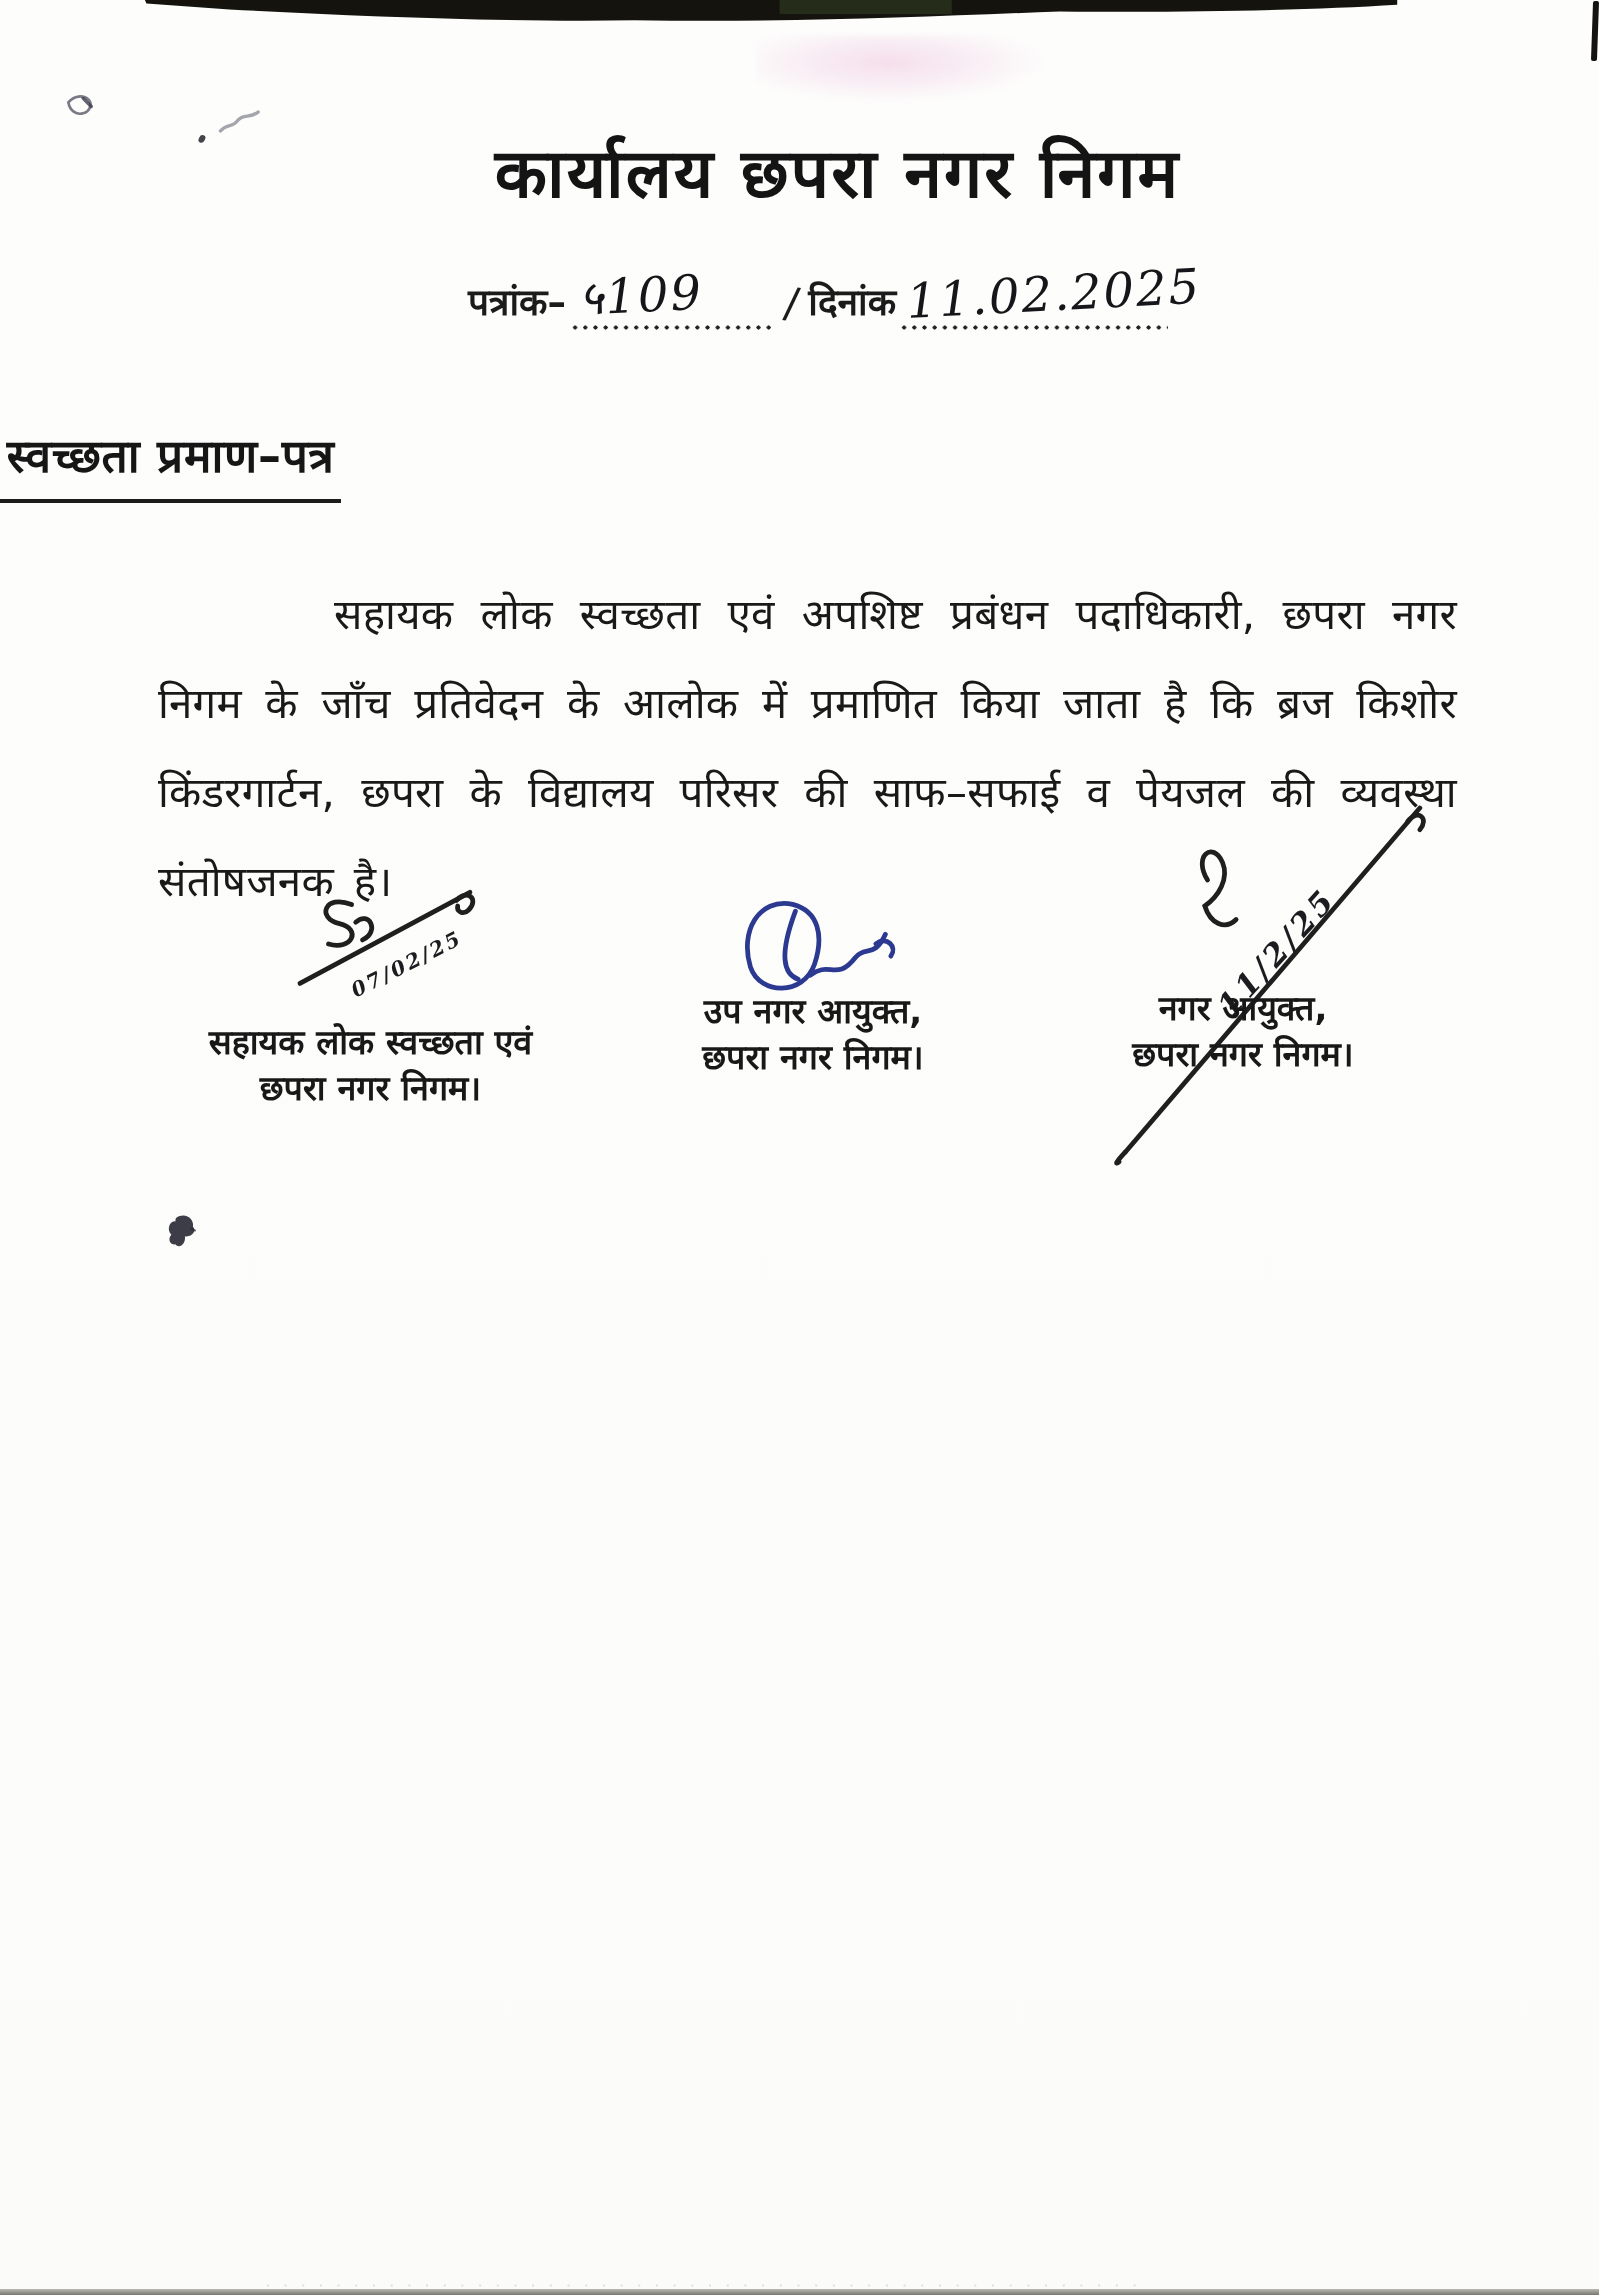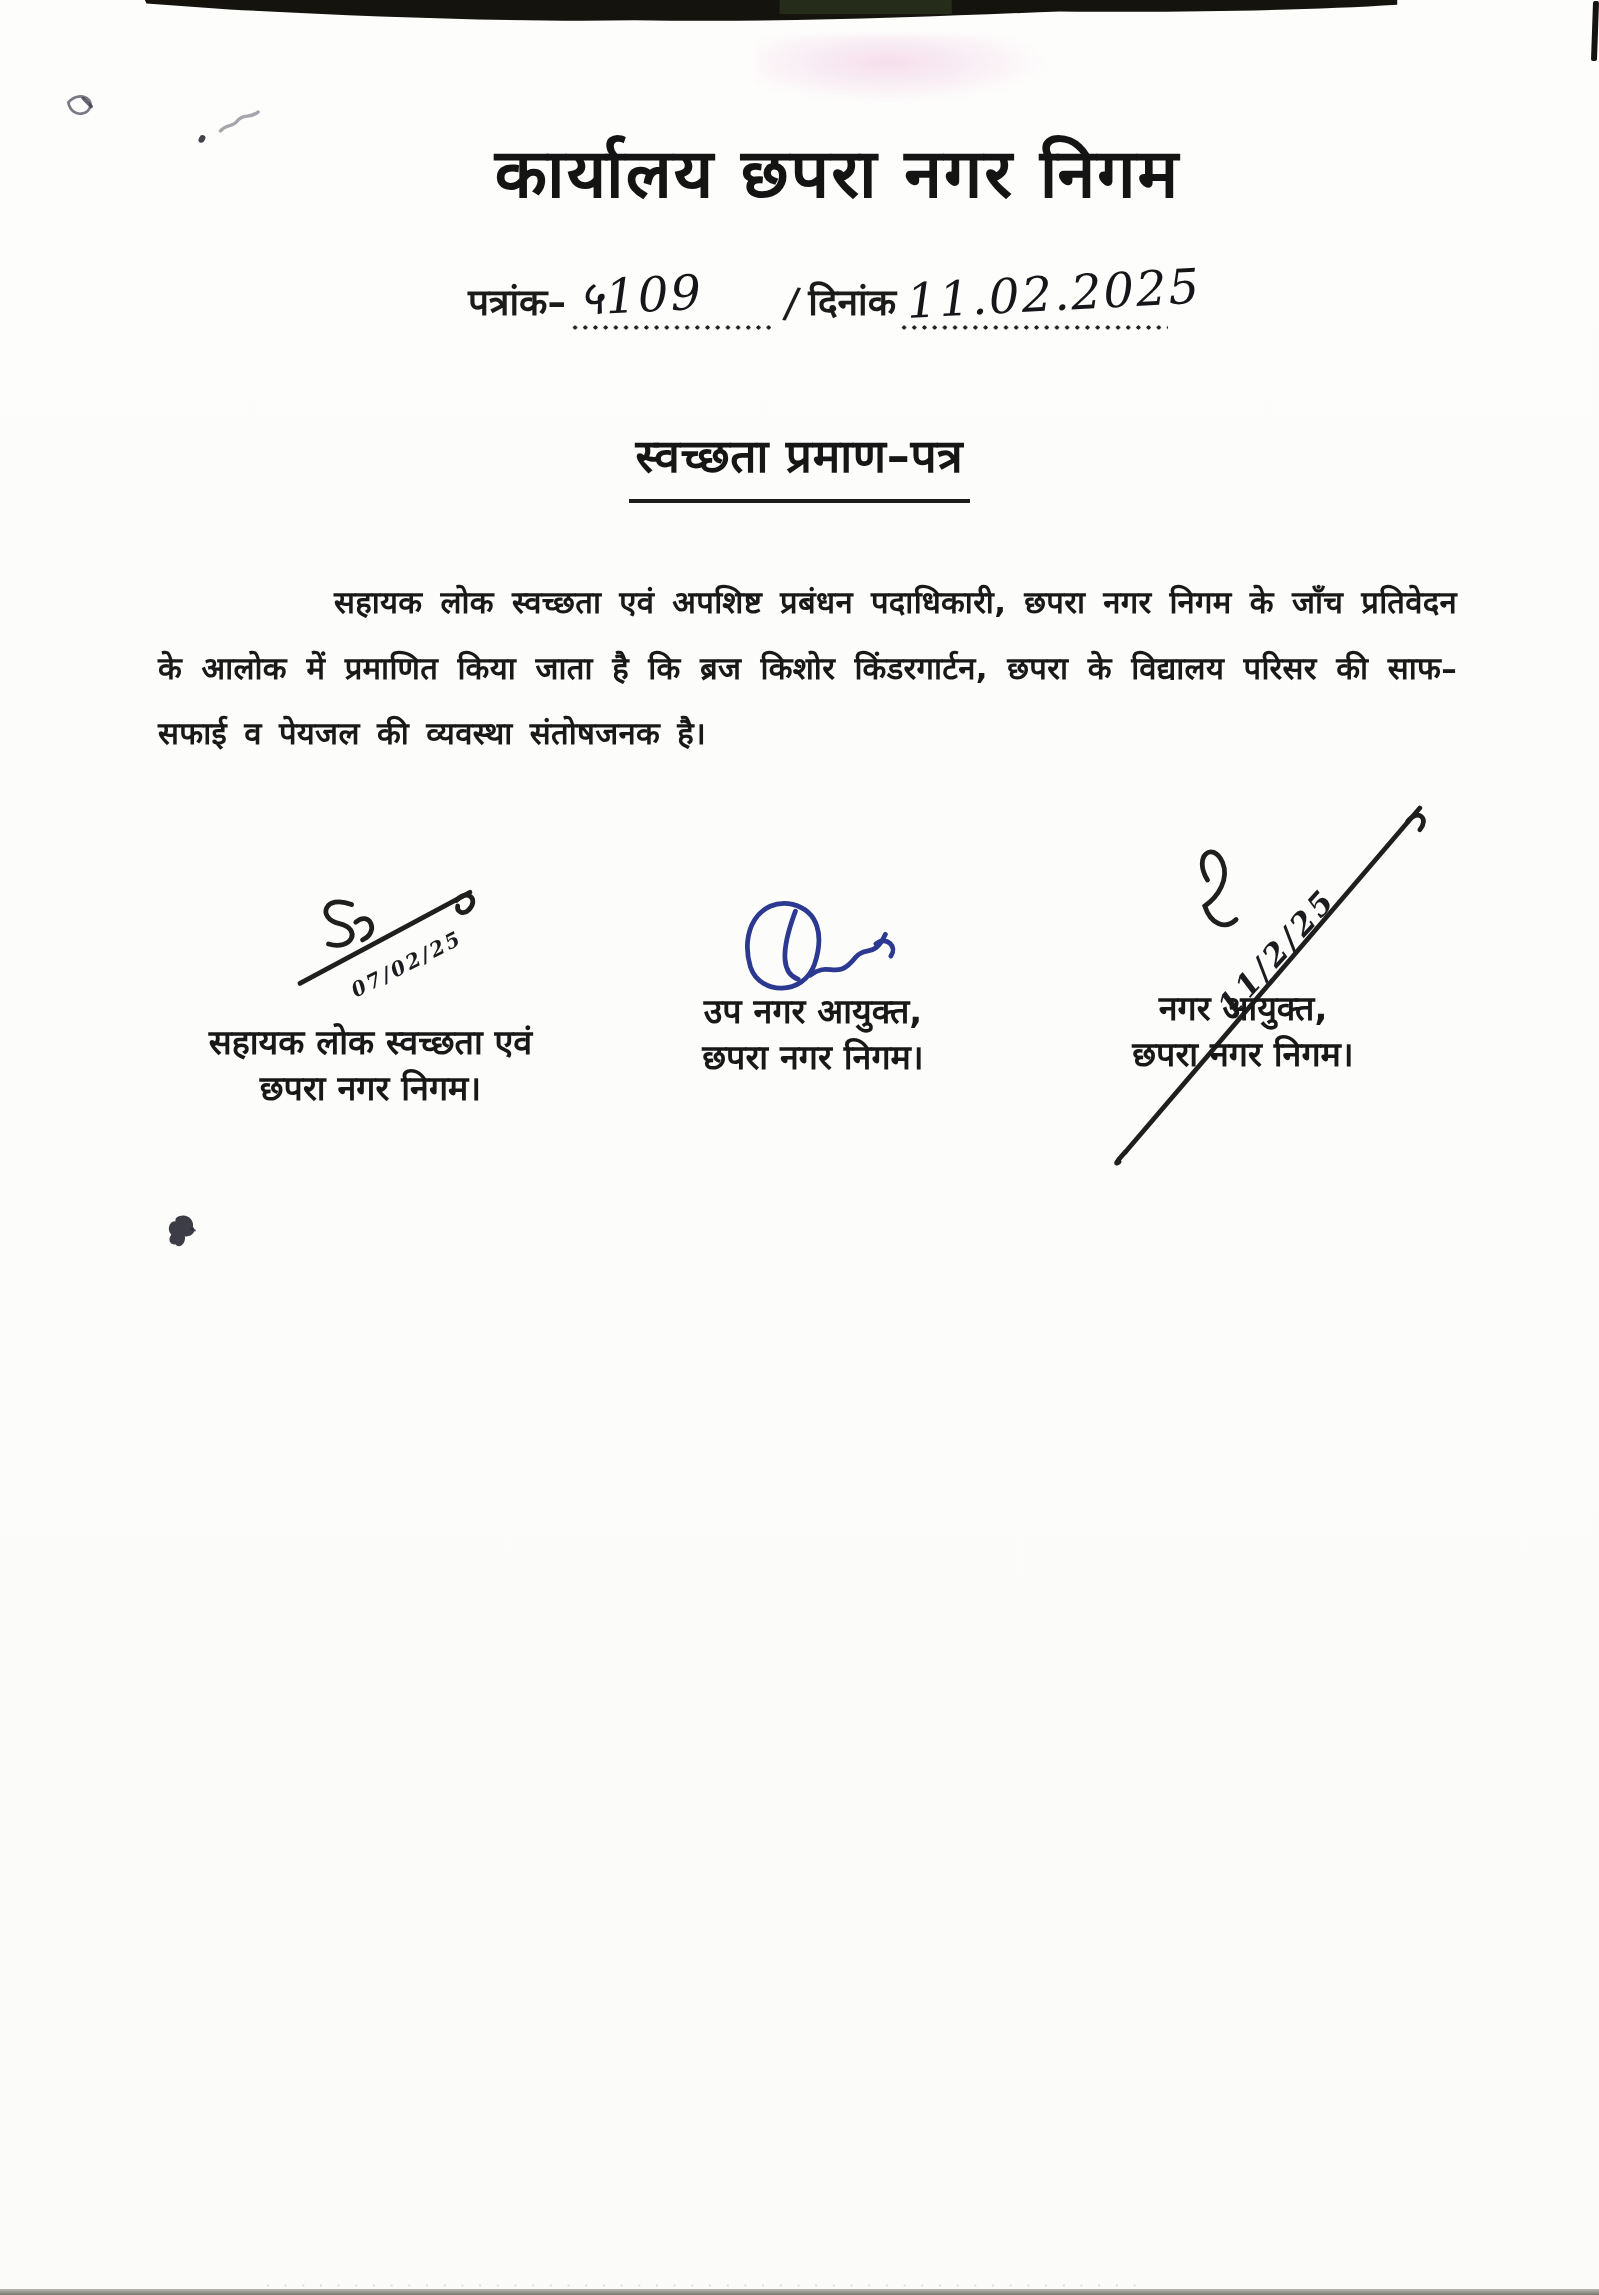--- a/index.html
+++ b/index.html
@@ -56,30 +56,30 @@
     position:absolute; bottom:1.4px; left:9.5px;
     font-family:"DejaVu Serif","Liberation Serif",serif; font-style:italic;
     font-size:48px; font-weight:500; color:#16161a;
     transform:rotate(-3deg); transform-origin:left bottom;
     letter-spacing:2px; white-space:nowrap;
   }
   .ref-slash { font-size:42px; font-weight:500; padding:0 9.5px 2.7px 13.6px;
     transform:rotate(8deg); }
 
   
-  .subject-wrap { position:absolute; top:423px; left:0; width:100%; text-align:center; }
+  .subject-wrap { position:absolute; top:423px; left:0; width:100%; text-align:left; }
   .subject-title {
     display:inline-block; font-size:46px; font-weight:700; color:#161616;
     padding:0 6.8px 13.6px 6.8px; border-bottom:4.1px solid #1c1c1c; letter-spacing:0.7px;
   }
 
   
   .body-par {
     position:absolute; top:570px; left:158px; width:1299px;
-    font-size:31px; font-weight:700; line-height:2.12;
+    font-size:42px; font-weight:400; line-height:2.12;
     text-align:justify; text-indent:176px; color:#191919;
     word-spacing:6.1px; letter-spacing:0.3px;
   }
 
   
   .sig-text { position:absolute; text-align:center; font-size:34px; font-weight:700;
     line-height:46px; color:#181818; }
   .sig1-text { top:979px; left:129px; width:483px;margin-top:40px; }
   .sig2-text { top:988px; left:648px; width:330px; }
   .sig3-text { top:985px; left:1076px; width:334px; }

